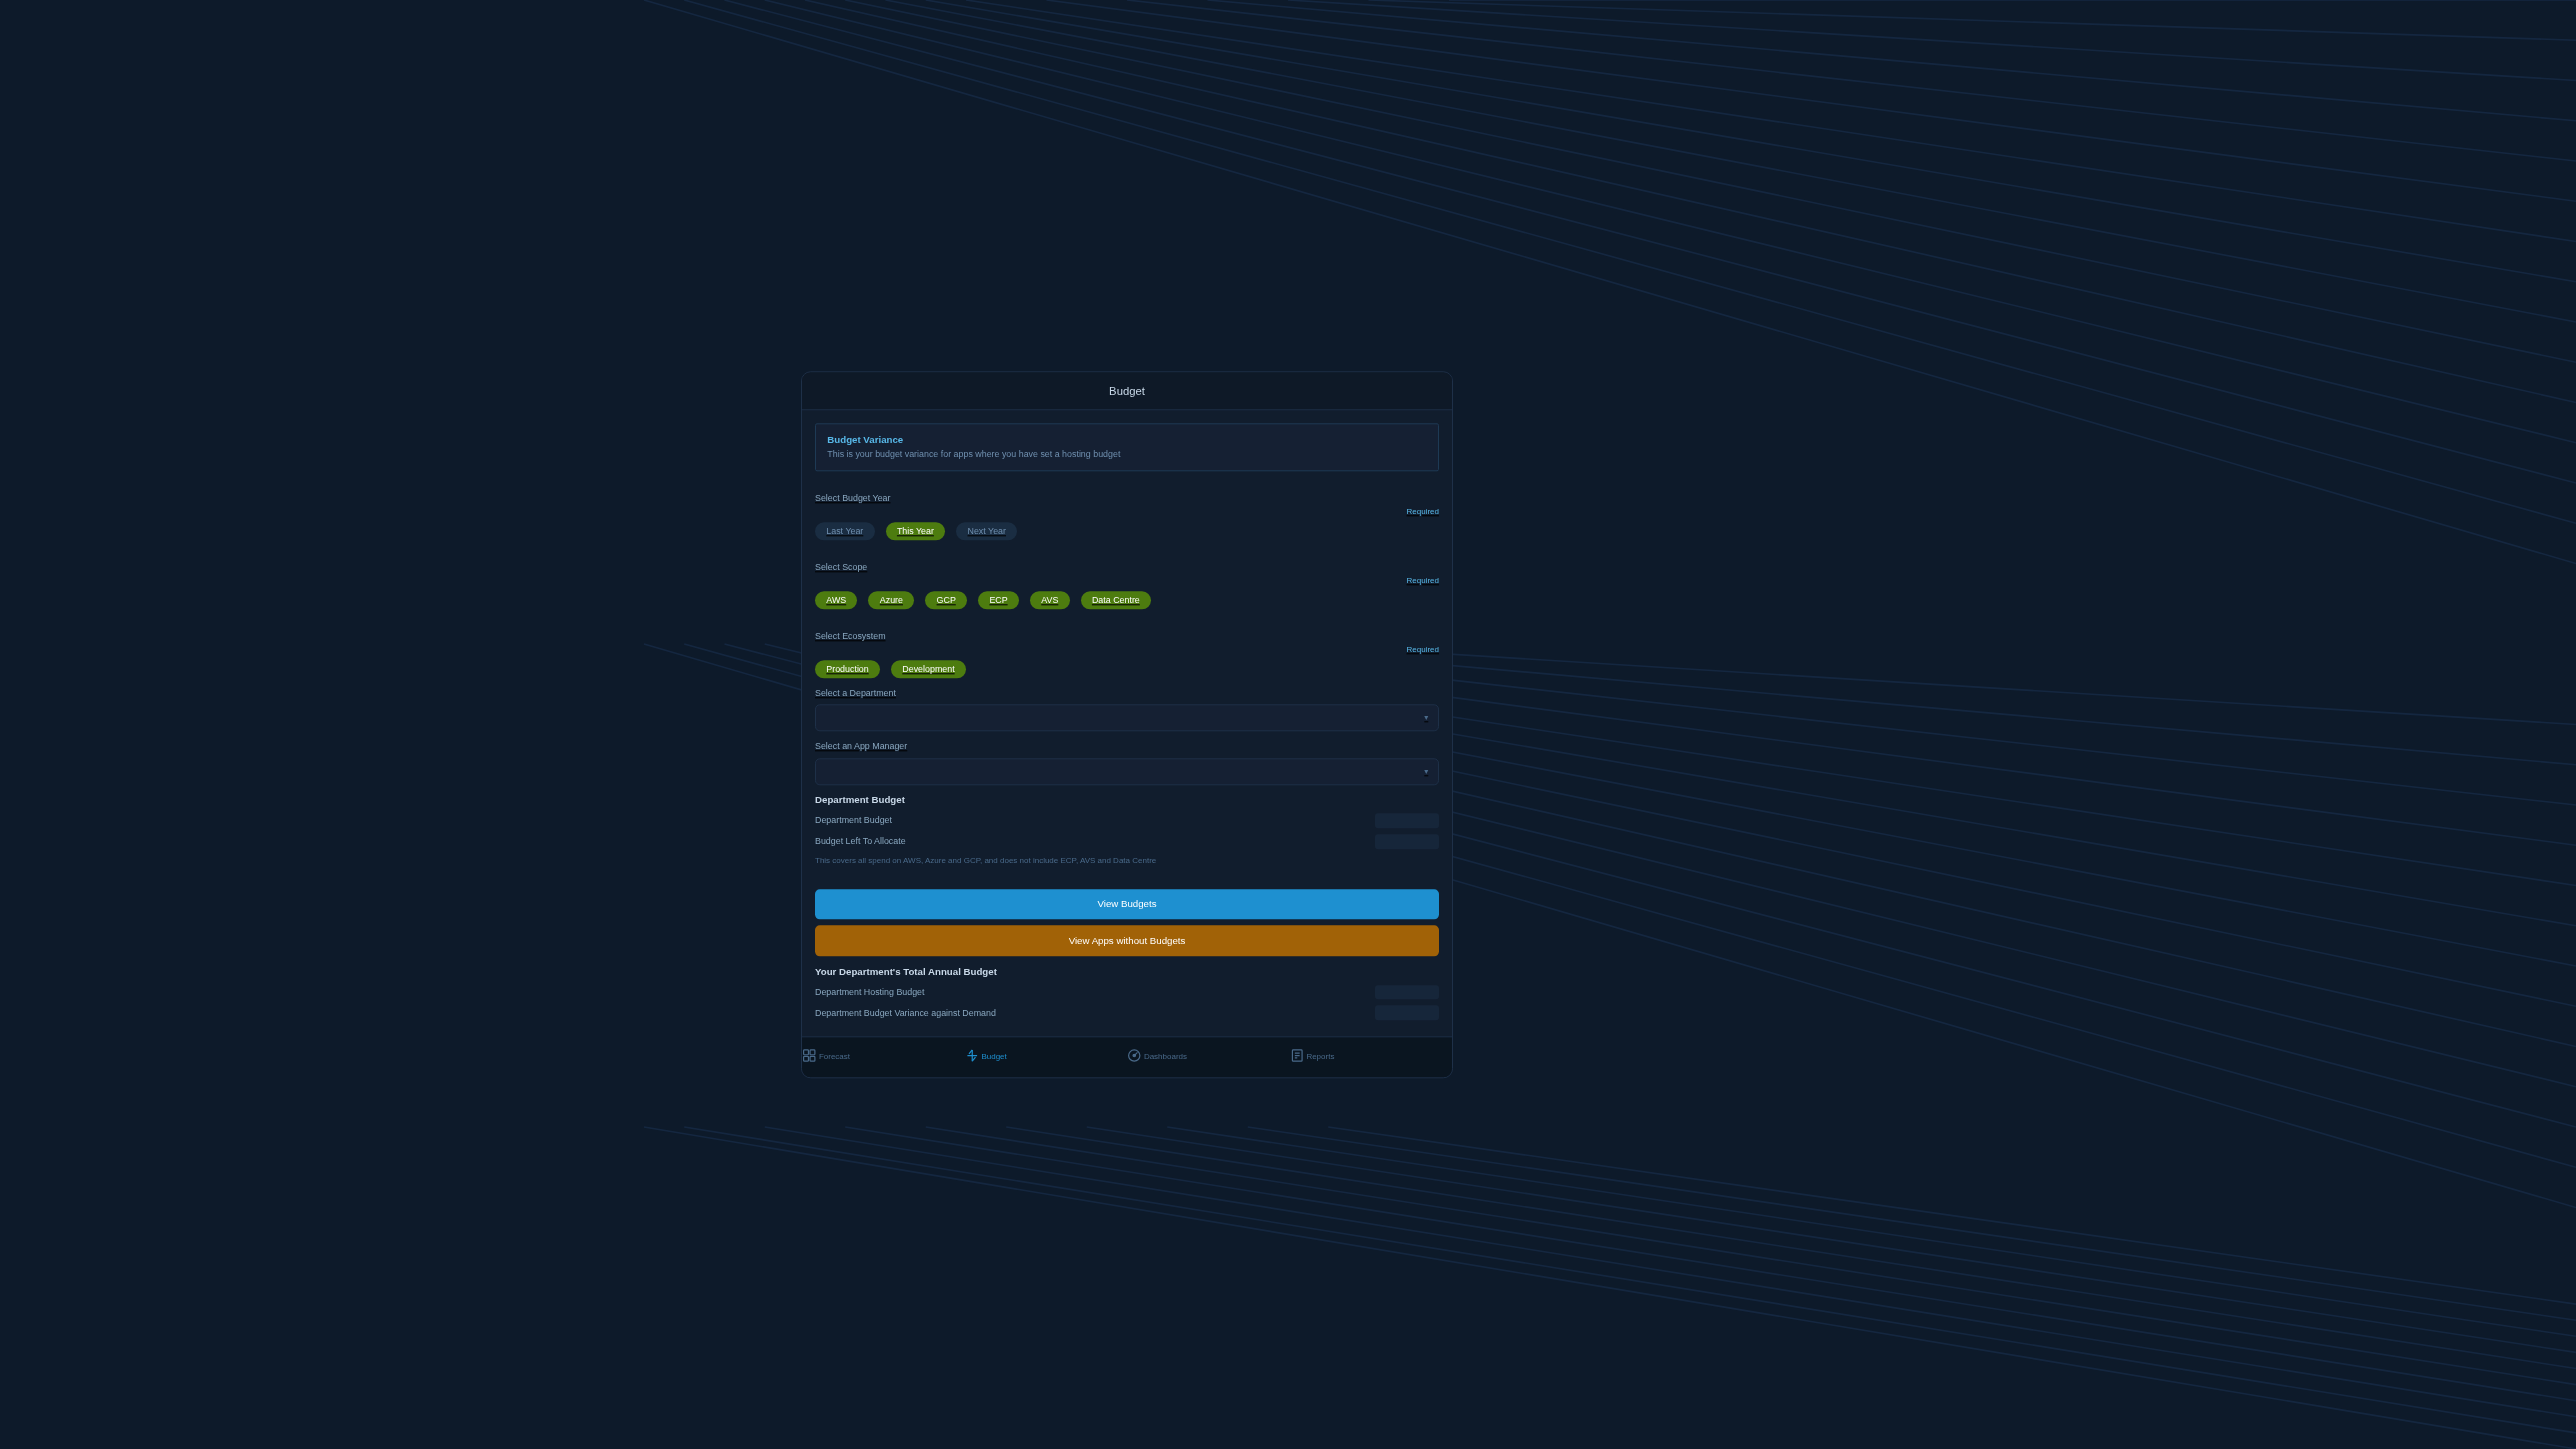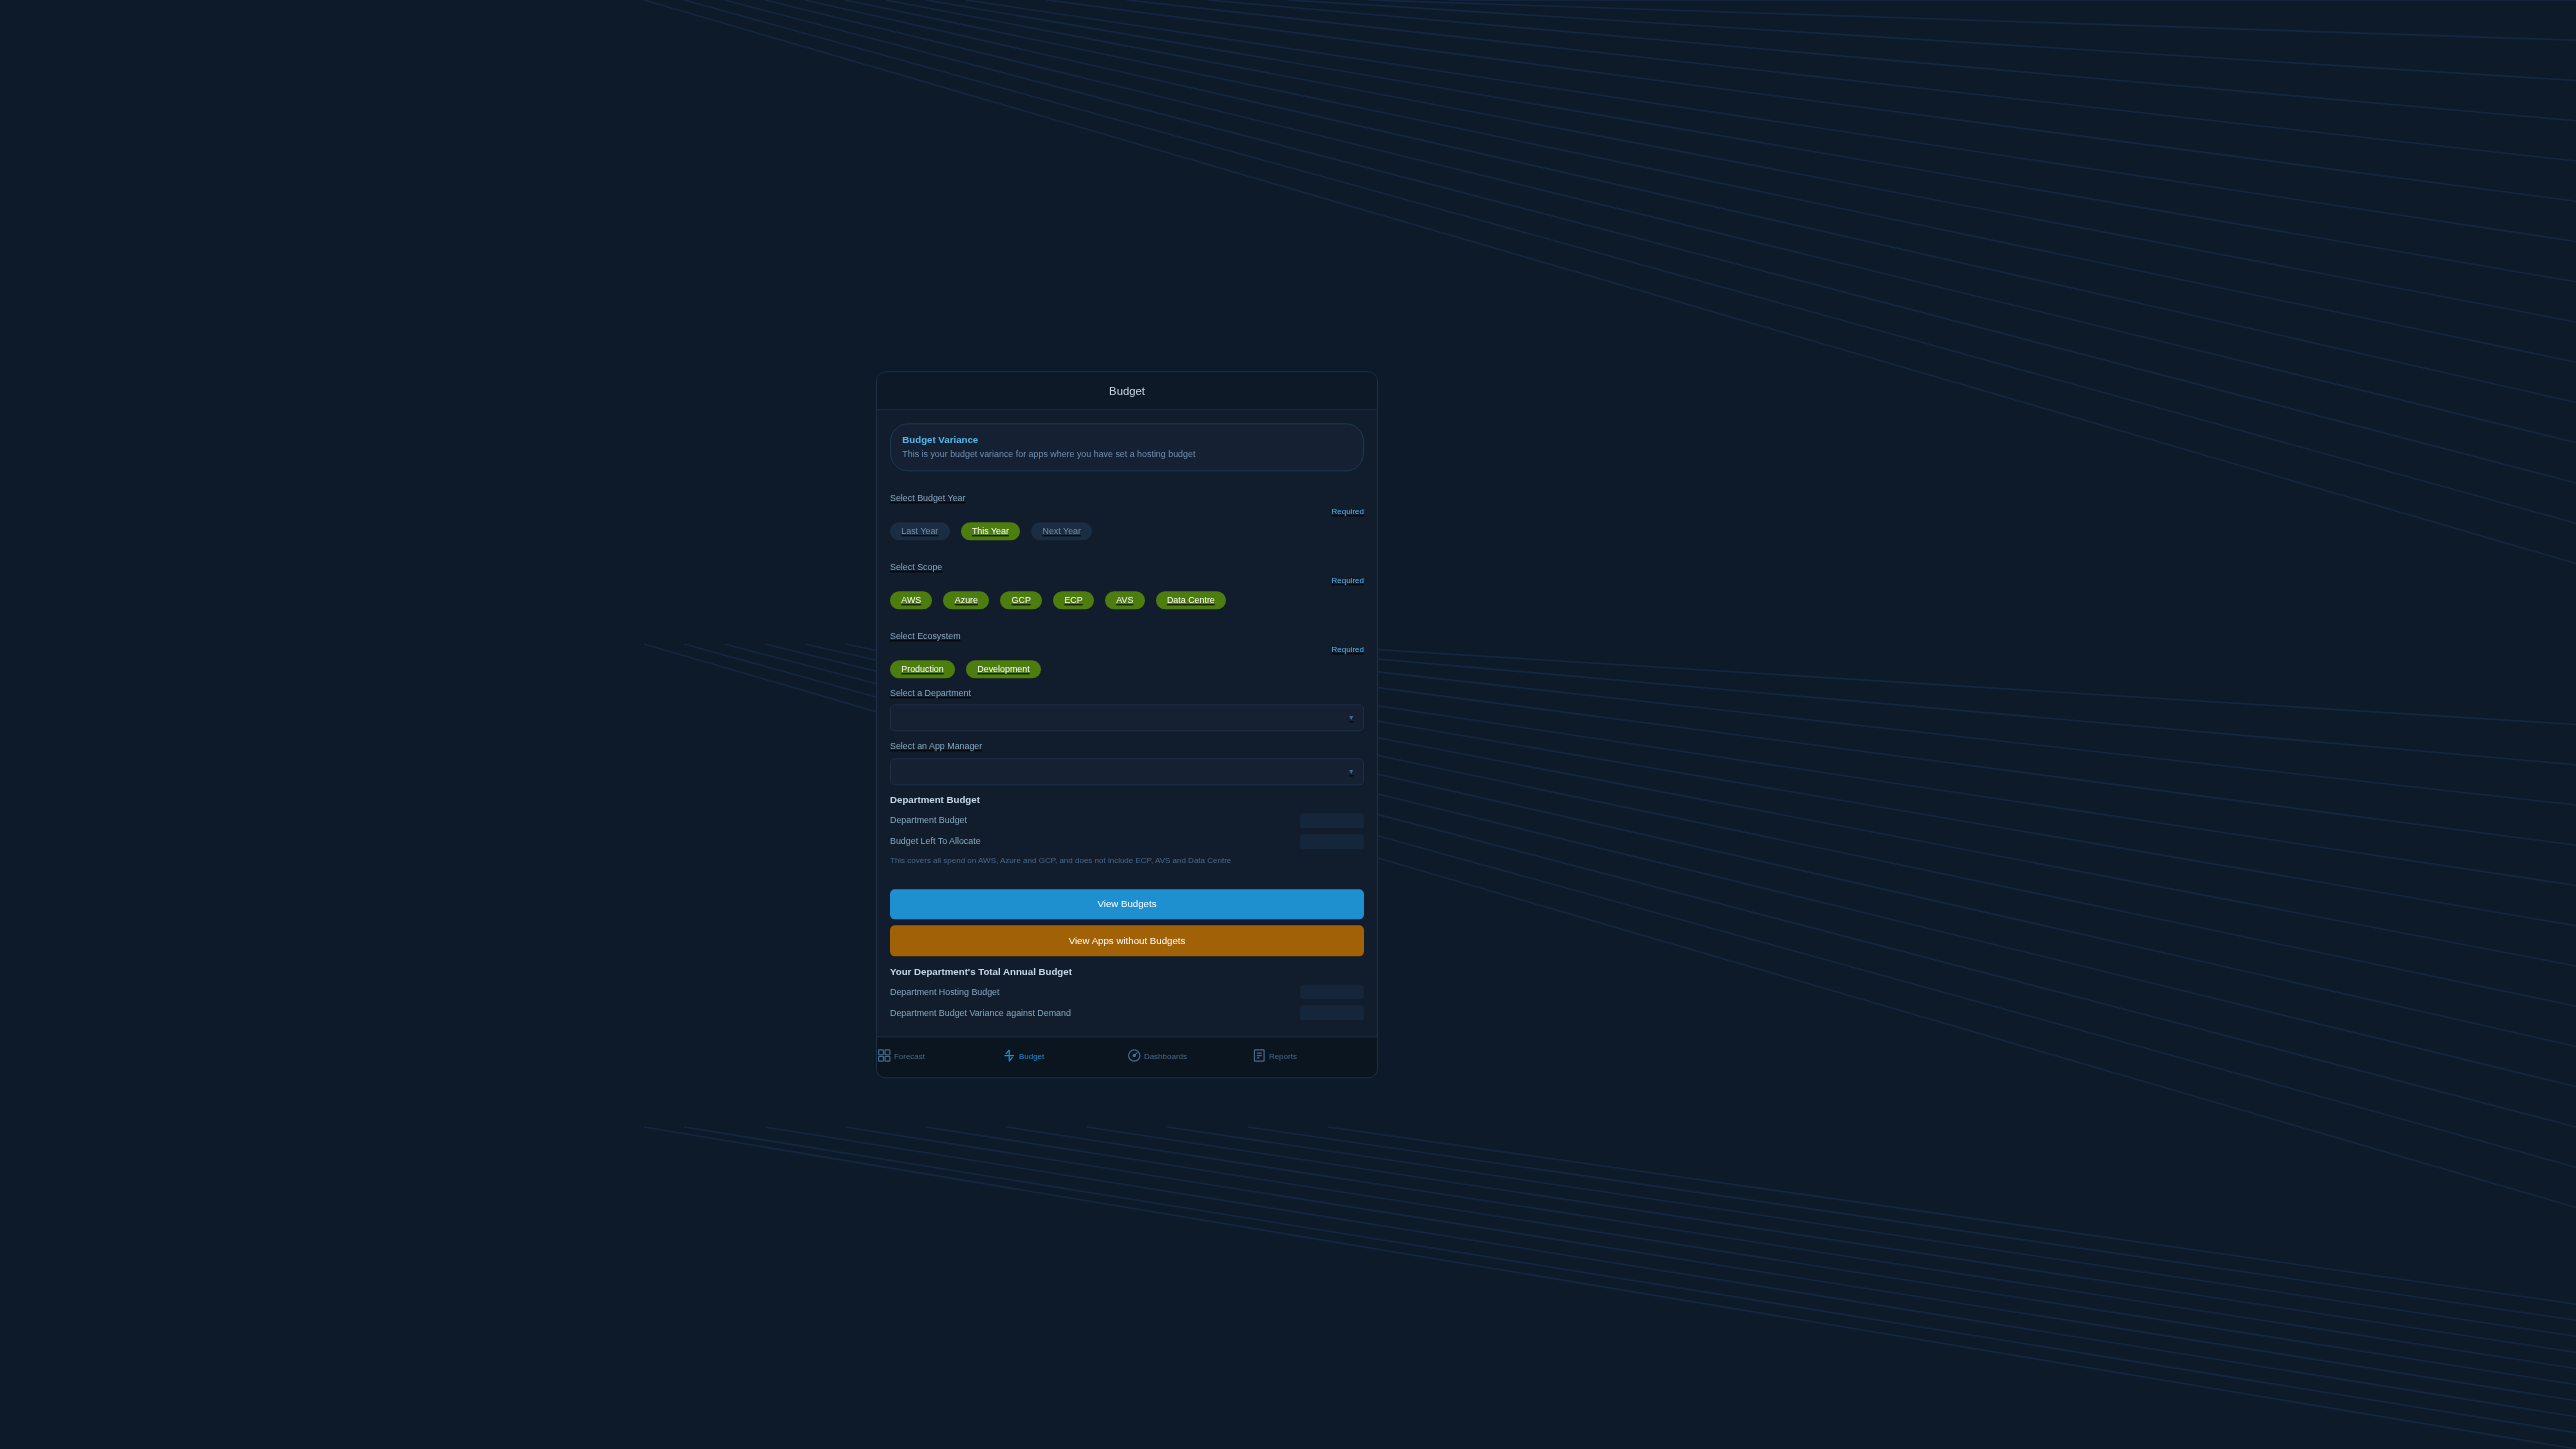--- a/index.html
+++ b/index.html
@@ -23,21 +23,21 @@
       width: 100%;
       height: 100%;
     }
 
     
     .modal-wrapper {
       position: absolute;
       top: 50%;
       left: 50%;
       transform: translate(-50%, -50%) translateX(-161px);
-      width: 502px;
+      width: 652px;
     }
 
     .modal {
       background: #111d2d;
       border-radius: 9.7px;
       border: 0.8px solid #1e3048;
       overflow: hidden;
     }
 
     .modal-header {
@@ -54,21 +54,21 @@
 
     .modal-body {
       padding: 0;
     }
 
     
     .budget-variance-box {
       margin: 13px 13px 9.7px 13px;
       background: #152033;
       border: 0.8px solid #1e3a55;
-      border-radius: 18px;
+      border-radius: 2px;
       padding: 9.7px 11.3px;
     }
     .budget-variance-title {
       color: #58b8e8;
       font-size: 9.7px;
       font-weight: 600;
       margin-bottom: 3.2px;
     }
     .budget-variance-desc {
       color: #7090b0;

